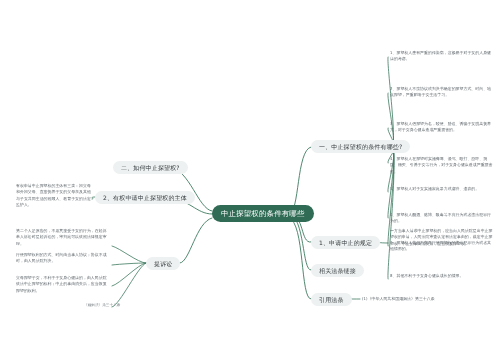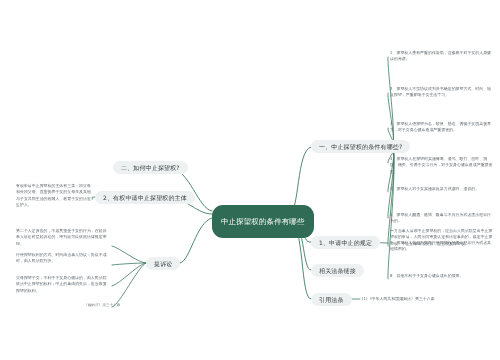--- a/index.html
+++ b/index.html
@@ -28,21 +28,21 @@
     align-items: center;
     justify-content: center;
     white-space: nowrap;
     line-height: 1;
   }
   .root-node {
     background: #2f6b55;
     color: #ffffff;
     border-radius: 11px;
     font-size: 7.4px;
-    height: 33px;
+    height: 17px;
     padding: 0 9px;
     letter-spacing: .2px;
   }
   .branch-node {
     background: #eef1f1;
     color: #31383c;
     border-radius: 9px;
     font-size: 6px;
     height: 13px;
     padding: 0 8px;

